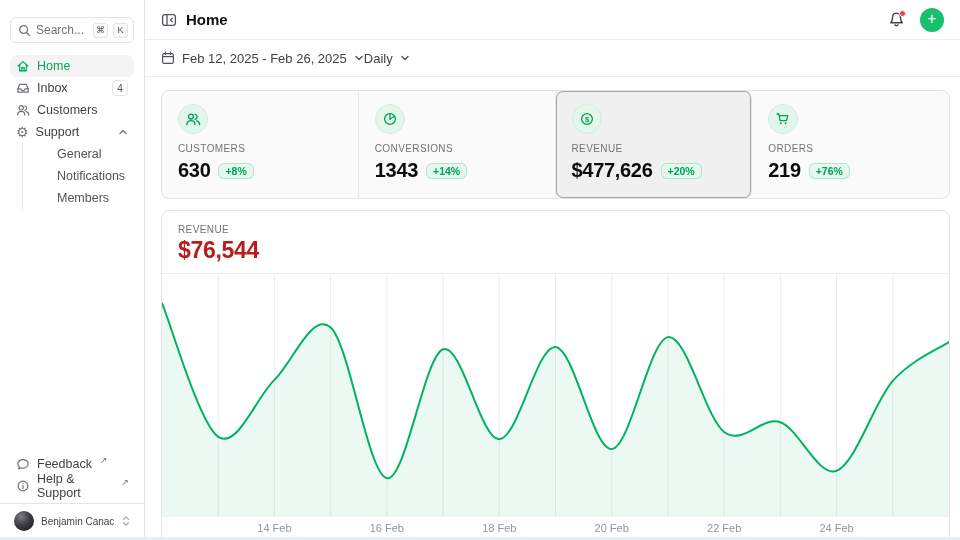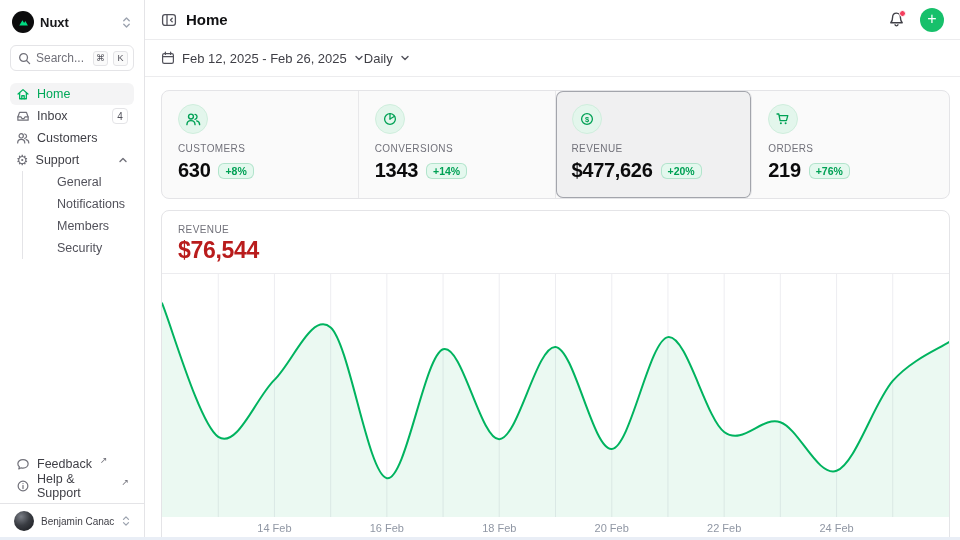--- a/index.html
+++ b/index.html
@@ -88,34 +88,20 @@
 
   .bottom-edge { position:absolute; left:0; bottom:0; width:960px; height:3px; background:#e9eef6; z-index:5; }
 </style>
 </head>
 <body>
 
 <div class="app">
 
   <aside class="sidebar">
 
-    <div class="team-row">
-      <span class="logo">
-        <svg width="13" height="13" viewBox="0 0 20 20">
-            <path d="M3.5 14.5 L8.4 6.4 L11 10.6 L12.8 7.8 L16.8 14.5 Z" fill="#00dc82"></path>
-          </svg>
-      </span>
-      <span class="team-name">Nuxt</span>
-      <span class="icon-updown">
-        <svg width="11" height="13" viewBox="0 0 12 14" fill="none" stroke="currentColor" stroke-width="1.5" stroke-linecap="round" stroke-linejoin="round">
-            <polyline points="3,5 6,2 9,5"></polyline>
-            <polyline points="3,9 6,12 9,9"></polyline>
-          </svg>
-      </span>
-    </div>
 
     <div class="search">
       <span style="display:flex;">
         <svg width="13" height="13" viewBox="0 0 14 14" fill="none" stroke="currentColor" stroke-width="1.4" stroke-linecap="round">
             <circle cx="6" cy="6" r="4.2"></circle>
             <line x1="9.2" y1="9.2" x2="12.5" y2="12.5"></line>
           </svg>
       </span>
       <input placeholder="Search..." style="">
       <span class="kbd">⌘</span>
@@ -165,23 +151,20 @@
       </a>
       <div class="submenu">
         <a class="nav-item">
             <span>General</span>
           </a>
         <a class="nav-item">
             <span>Notifications</span>
           </a>
         <a class="nav-item">
             <span>Members</span>
-          </a>
-        <a class="nav-item">
-            <span>Security</span>
           </a>
       </div>
     </nav>
 
     <div class="sidebar-bottom">
       <a class="nav-item">
         <span class="nicon">
           <svg width="14" height="14" viewBox="0 0 15 15" fill="none" stroke="currentColor" stroke-width="1.3" stroke-linecap="round" stroke-linejoin="round">
               <path d="M7.5 2.8 C4.4 2.8 2 4.8 2 7.3 C2 8.6 2.6 9.7 3.6 10.5 L3 12.8 L5.5 11.6 C6.1 11.8 6.8 11.9 7.5 11.9 C10.6 11.9 13 9.9 13 7.3 C13 4.8 10.6 2.8 7.5 2.8 Z"></path>
             </svg>

